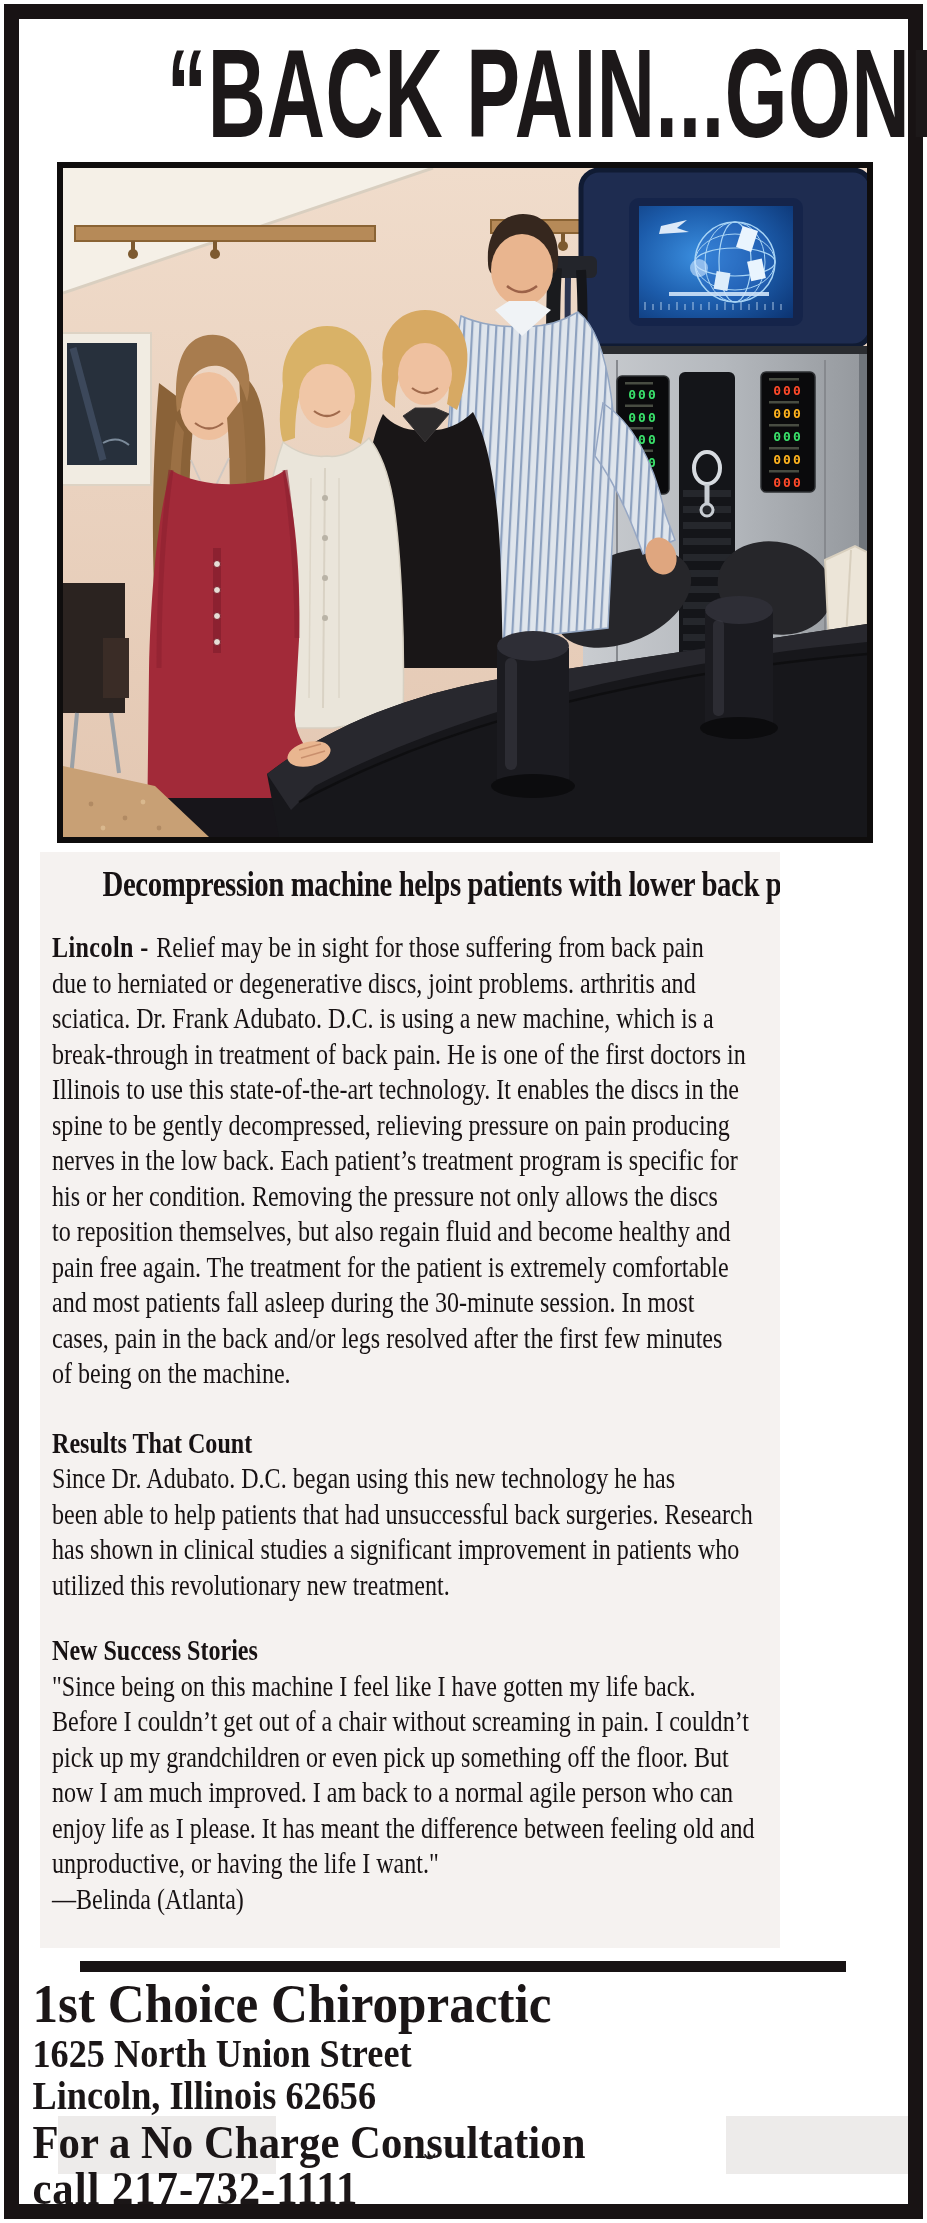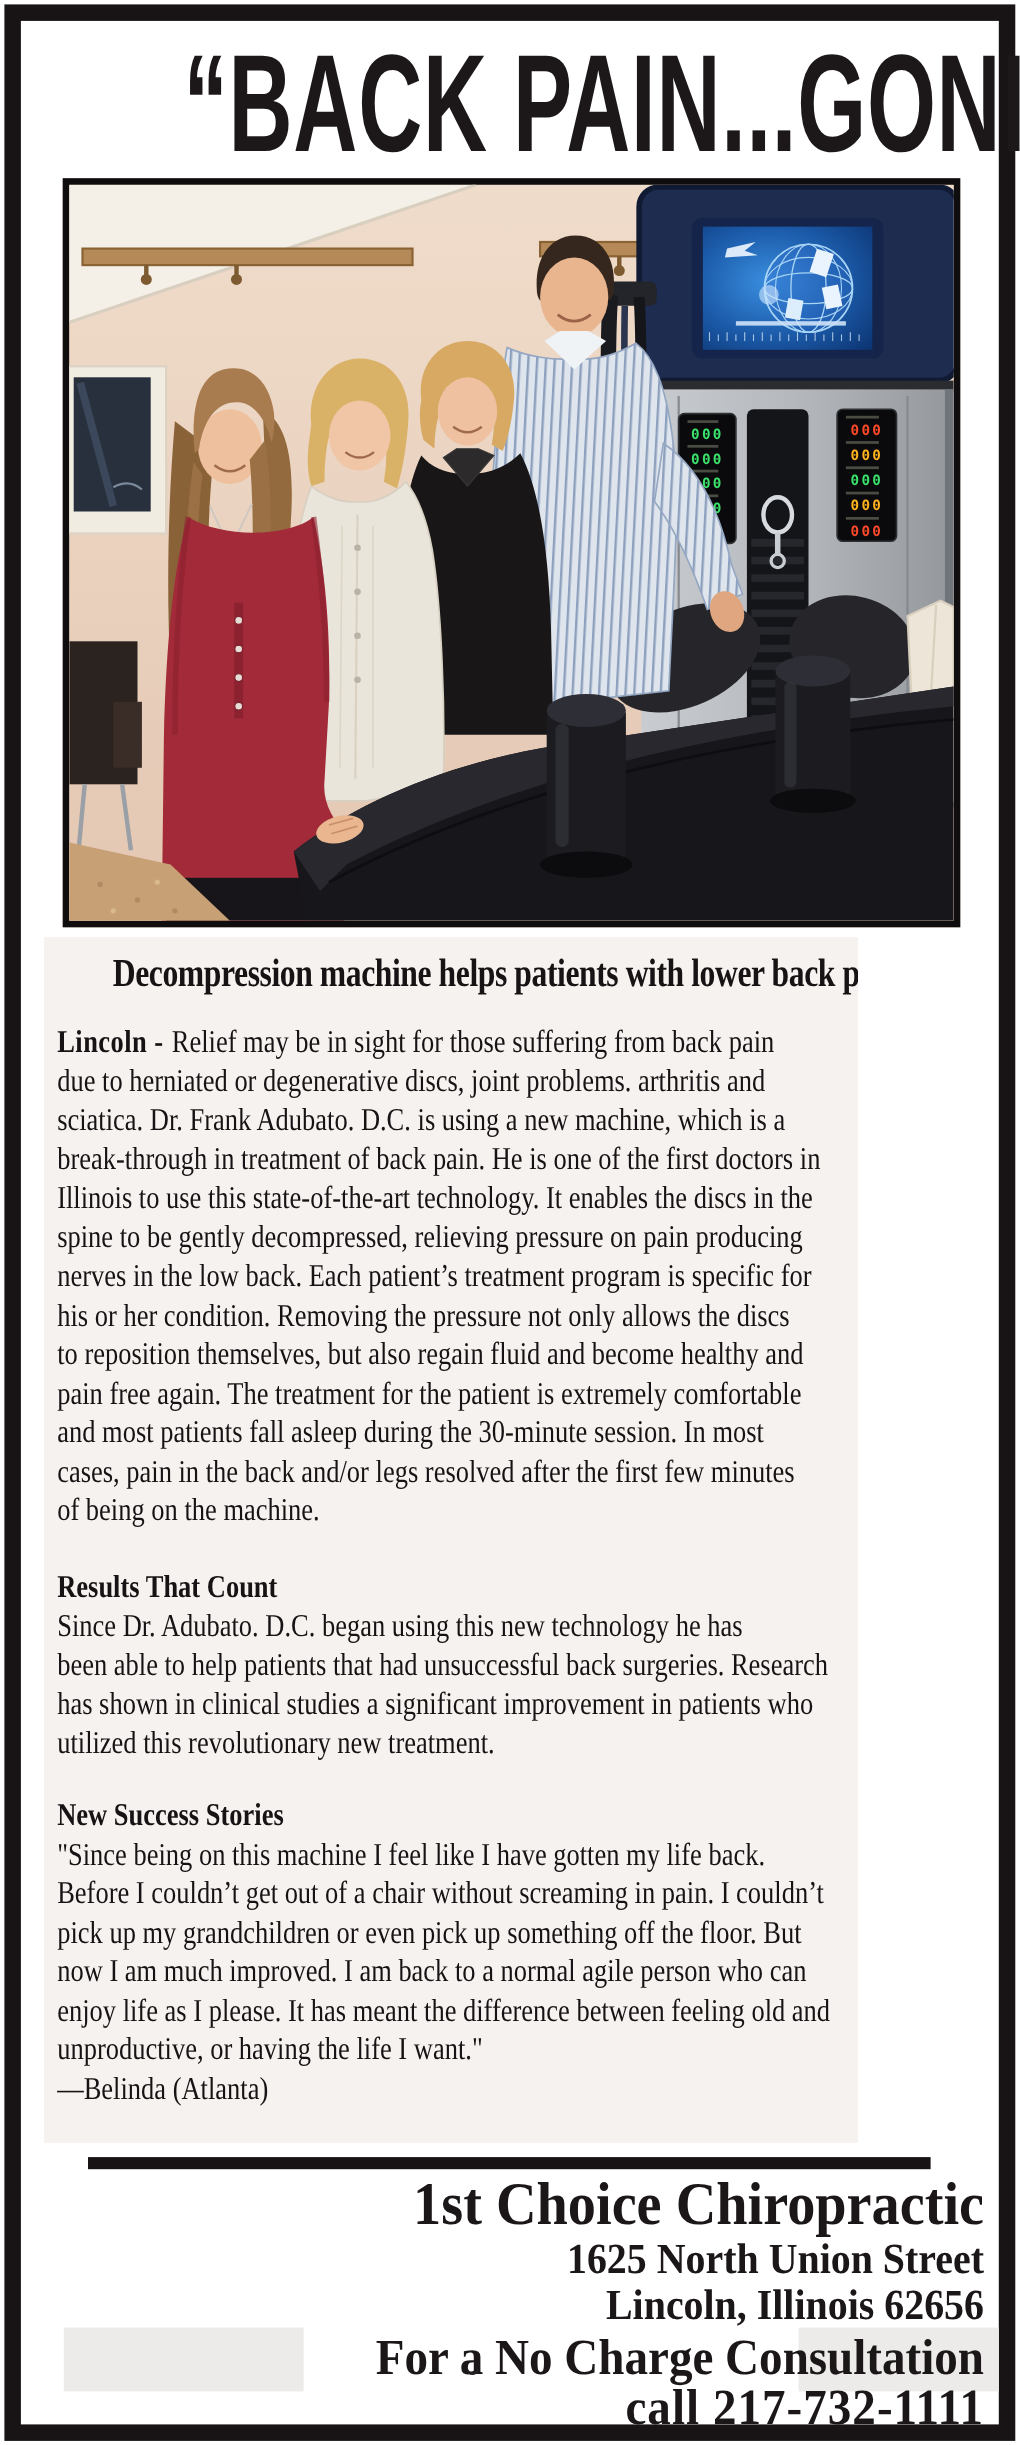--- a/index.html
+++ b/index.html
@@ -29,21 +29,21 @@
   .line{white-space:nowrap;font-size:29px;line-height:35.5px;}
   .lead{font-weight:bold;margin-right:9px;letter-spacing:0.5px;}
   .h2{font-weight:bold;font-size:29px;line-height:35.5px;margin-top:34px;white-space:nowrap;}
   .h2b{margin-top:30px;}
 
   
   .rule{position:absolute;left:80px;top:1961px;width:766px;height:11px;background:#181314;}
   .patch{position:absolute;background:#edebea;}
   .patch.p-left{left:58px;top:2116px;width:218px;height:58px;}
   .patch.p-right{left:726px;top:2116px;width:182px;height:58px;}
-  .footer{position:absolute;left:0;right:0;top:1975px;text-align:right;font-weight:bold;color:#1b1617;}
+  .footer{position:absolute;left:0;right:0;top:1975px;text-align:left;font-weight:bold;color:#1b1617;}
   .cx-foot{transform:scaleX(0.93);transform-origin:50% 0;white-space:nowrap;}
   .biz{font-size:55px;line-height:58px;}
   .addr{font-size:39px;line-height:42px;}
   .offer{font-size:46px;line-height:48px;margin-top:2px;}
   .phone{font-size:46px;line-height:44px;letter-spacing:1px;}
   .squiggle{position:absolute;left:424px;top:2144px;font-size:40px;color:#242021;
             transform:rotate(-4deg);}
 
   .led{font-family:"DejaVu Sans Mono",monospace;font-weight:bold;font-size:13px;letter-spacing:2px;}
 </style>

